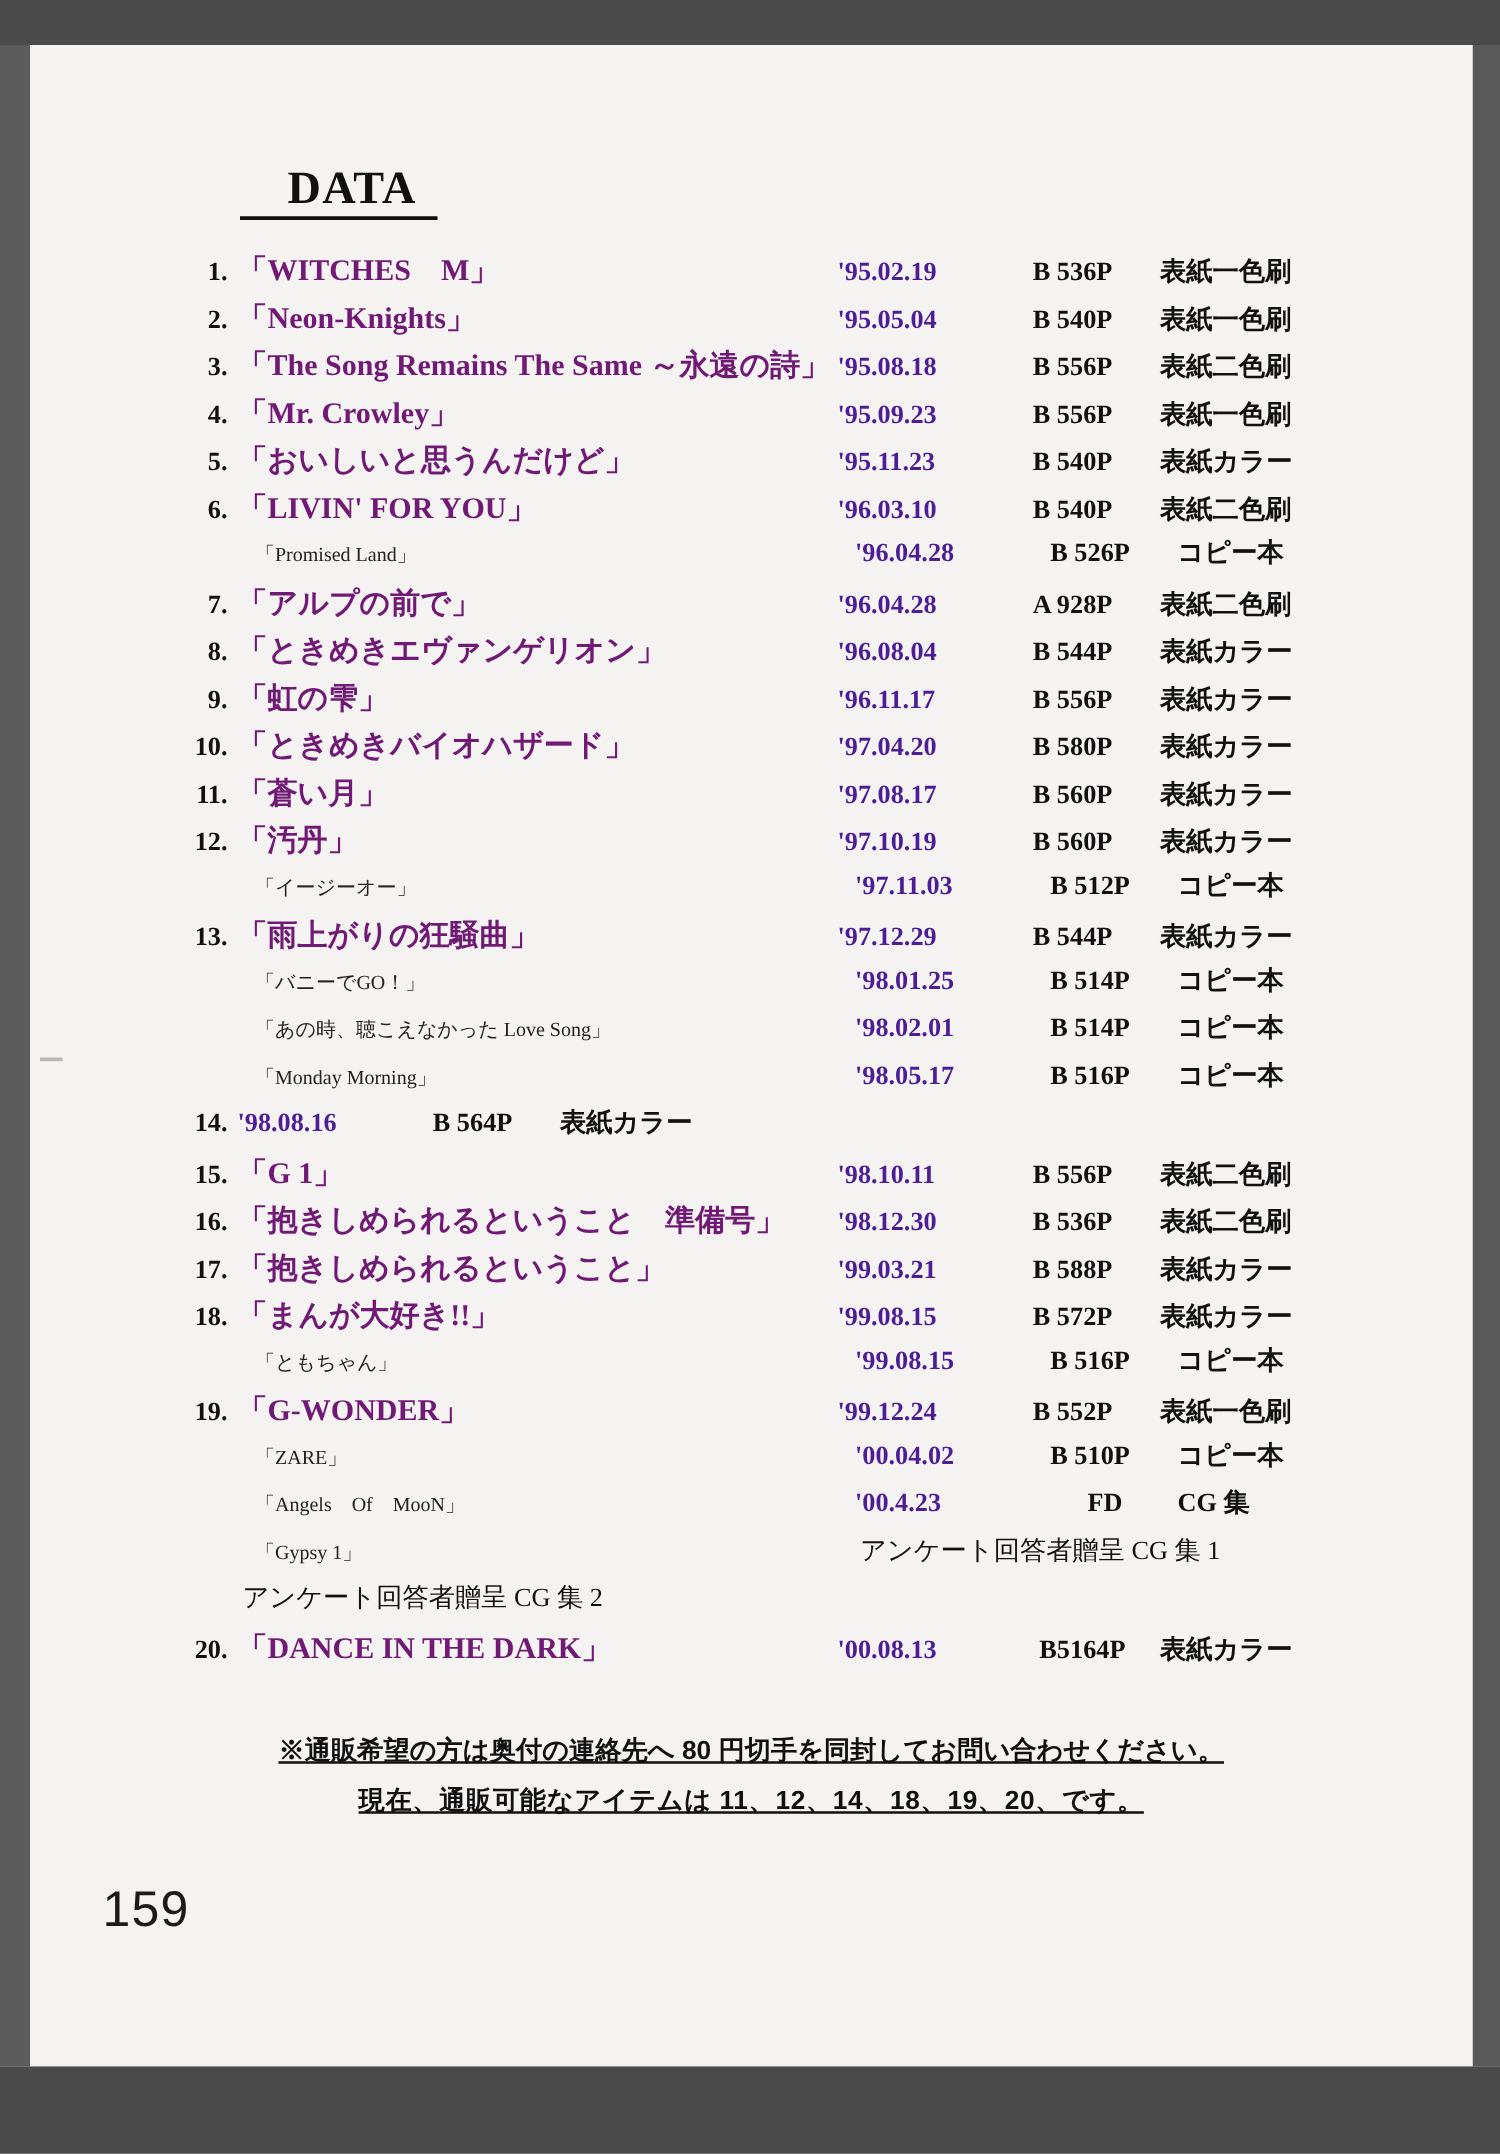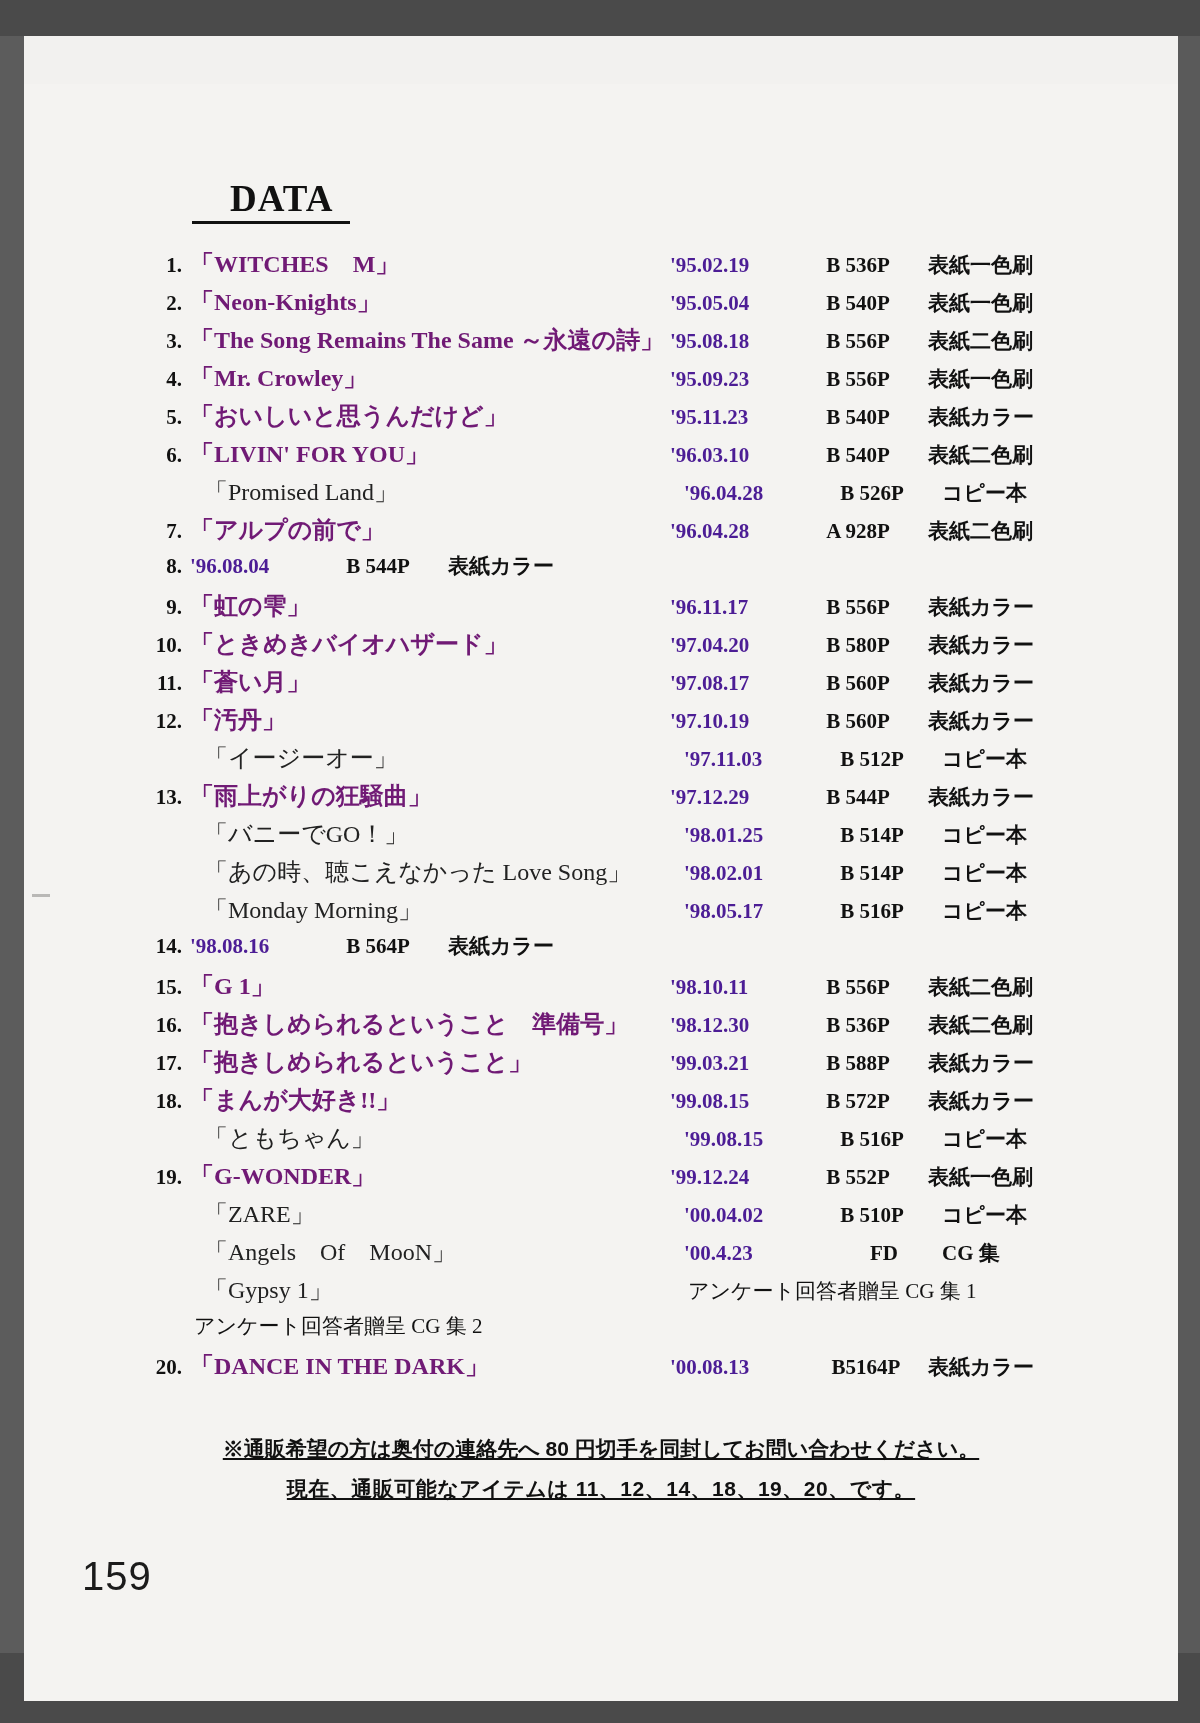--- a/index.html
+++ b/index.html
@@ -45,21 +45,20 @@
     width: 22px; height: 1617px;
     background: #5a5a5a;
   }
   .paper {
     position: absolute;
     top: 36px;
     left: 24px;
     width: 1154px;
     height: 1617px;
     background: #f4f3f1;
-    margin-top: 48px;
   }
   .spine-mark {
     position: absolute;
     left: 8px;
     top: 810px;
     width: 18px;
     height: 3px;
     background: #b9b8b6;
   }
 
@@ -110,21 +109,21 @@
   .title-cell {
     width: 480px;
     font-size: 24px;
     font-weight: bold;
     color: #701a75;
     white-space: nowrap;
     overflow: hidden;
   }
   .title-cell.sub {
     font-weight: normal;
-    font-size: 24px;
+    font-size: 16px;
     padding-left: 14px;
     color: #222;
   }
   .date {
     width: 128px;
     font-size: 21px;
     font-weight: bold;
     color: #4c1d95;
     text-align: left;
   }
@@ -266,20 +265,21 @@
         <div class="row">
           <div class="num">7.</div>
           <div class="title-cell">「アルプの前で」</div>
           <div class="date">'96.04.28</div>
           <div class="size">A 9</div>
           <div class="pages">28P</div>
           <div class="cover">表紙二色刷</div>
         </div>
         <div class="row">
           <div class="num">8.</div>
+          <div class="title-cell">「ときめきエヴァンゲリオン」</div>
           <div class="date">'96.08.04</div>
           <div class="size">B 5</div>
           <div class="pages">44P</div>
           <div class="cover">表紙カラー</div>
         </div>
         <div class="row">
           <div class="num">9.</div>
           <div class="title-cell">「虹の雫」</div>
           <div class="date">'96.11.17</div>
           <div class="size">B 5</div>

